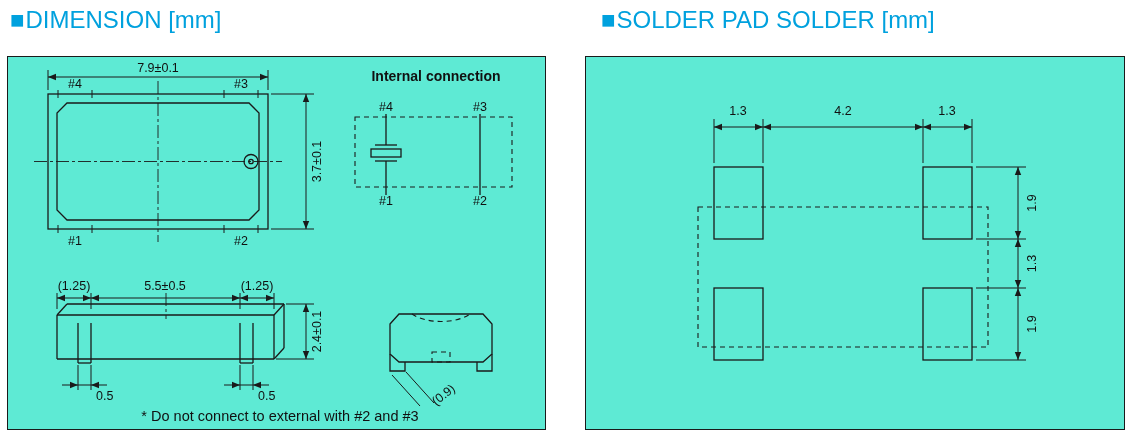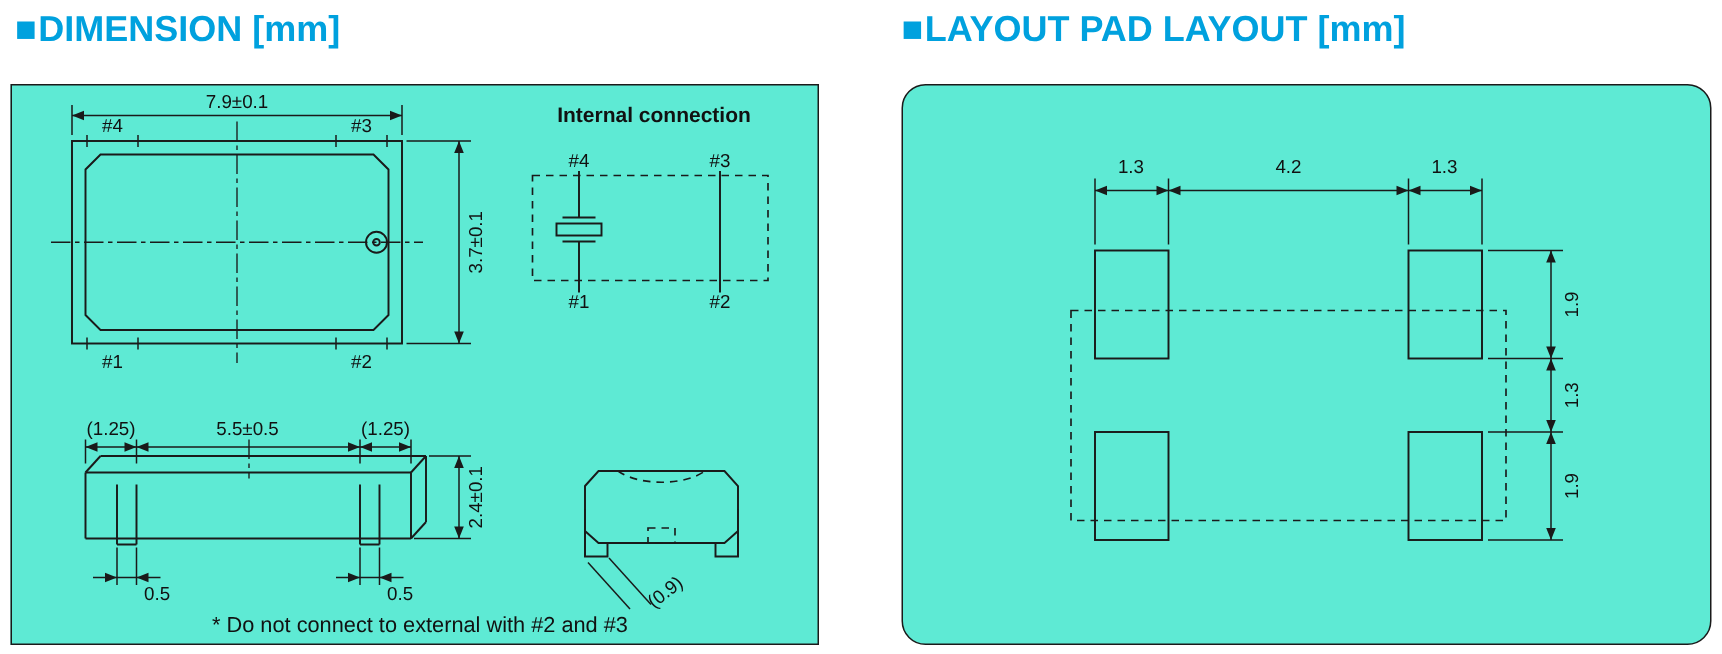--- a/index.html
+++ b/index.html
@@ -1,41 +1,41 @@
 <!DOCTYPE html>
 <html><head>
 <meta charset="utf-8">
 <style>
   html,body{margin:0;padding:0;background:#ffffff;}
   body{width:1148px;height:436px;position:relative;font-family:"Liberation Sans",sans-serif;overflow:hidden;}
-  .header{position:absolute;top:6px;font-size:24px;font-weight:bold;color:#00a1de;letter-spacing:0px;white-space:nowrap;}
+  .header{position:absolute;top:6px;font-size:24px;font-weight:normal;color:#00a1de;letter-spacing:0px;white-space:nowrap;}
   .header .marker{margin-right:1px;}
   .panel-box{position:absolute;top:56px;height:372px;border:1.6px solid #1a1a1a;background:#5eead4;}
   #dimension-box{left:7px;width:537px;}
-  #solder-box{left:601px;width:538px;border-radius:16px;}
+  #solder-box{left:585px;width:538px;}
   svg{display:block;}
   svg line, svg path, svg rect, svg circle{stroke:#1a1a1a;fill:none;stroke-width:1.3px;}
   svg .thin{stroke-width:1px;}
   svg .dim{stroke-width:1px;}
   svg .cl{stroke-width:0.9px;stroke-dasharray:13 3 3 3;}
   svg .dashed{stroke-dasharray:5 4;stroke-width:1.1px;}
   svg text{stroke:none;fill:#111;font-family:"Liberation Sans",sans-serif;font-size:12.5px;}
   svg .mid{text-anchor:middle;}
   svg .ic-title{font-size:14px;font-weight:bold;}
   svg .note-t{font-size:14.5px;}
   marker path{fill:#1a1a1a;stroke:none;}
 </style>
 </head>
 <body>
 
 <div class="header" style="left:10px">
   <span class="marker">■</span><span>DIMENSION [mm]</span>
 </div>
 <div class="header" style="left:601px">
-  <span class="marker">■</span><span>LAYOUT PAD LAYOUT [mm]</span>
+  <span class="marker">■</span><span>SOLDER PAD SOLDER [mm]</span>
 </div>
 
 <div id="dimension-box" class="panel-box">
 <svg width="535" height="370" viewBox="0 0 535 370">
   <defs>
     <marker id="aL" viewBox="0 0 10 10" refX="10" refY="5" markerWidth="11" markerHeight="8" markerUnits="userSpaceOnUse" orient="auto-start-reverse">
       <path d="M0,1 L10,5 L0,9 Z"></path>
     </marker>
   </defs>
 

